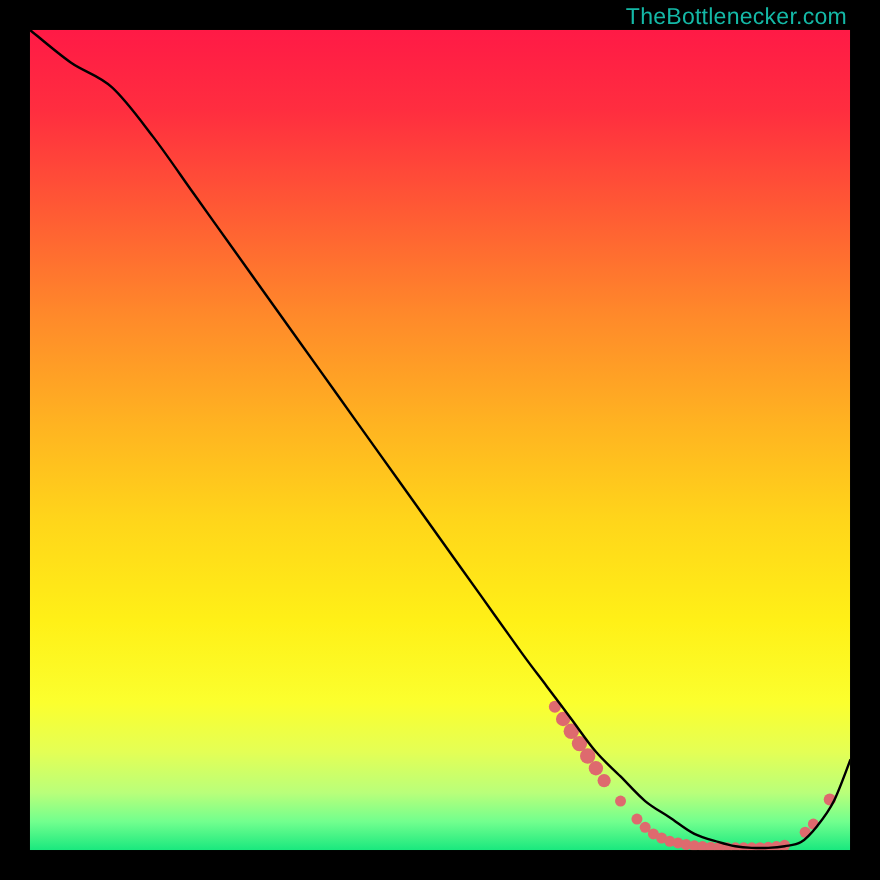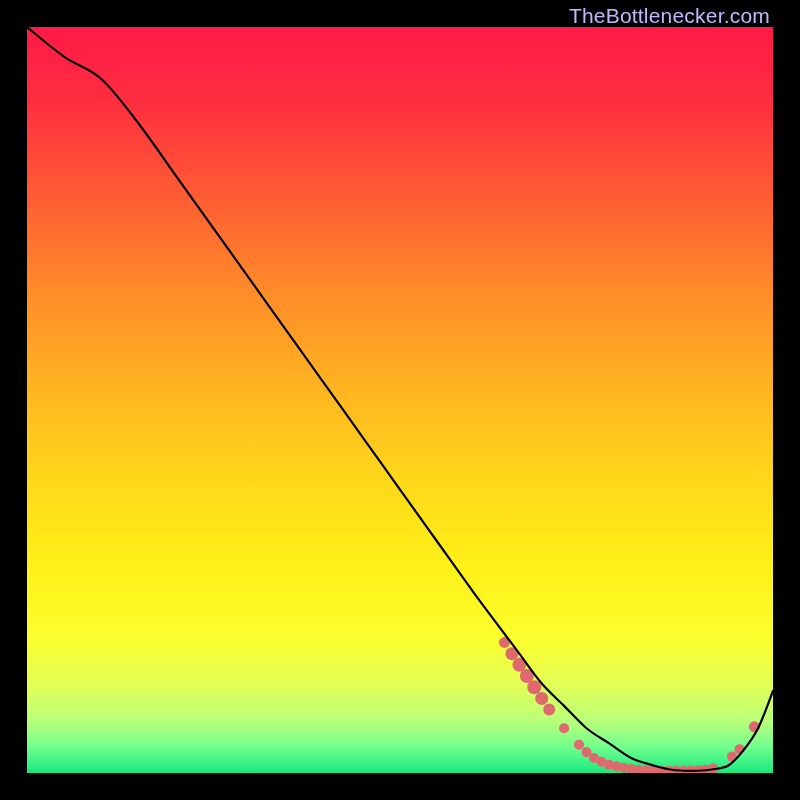--- a/index.html
+++ b/index.html
@@ -32,21 +32,21 @@
   .curve-svg {
     position: absolute;
     inset: 0;
     width: 100%;
     height: 100%;
   }
   .watermark {
     position: absolute;
     top: 4px;
     right: 30px;
-    color: #c4b5fd;
+    color: #14b8a6;
     font-size: 21px;
     font-weight: 500;
     letter-spacing: 0.2px;
     user-select: none;
   }
 </style>
 </head>
 <body>
 
 <div class="stage">

